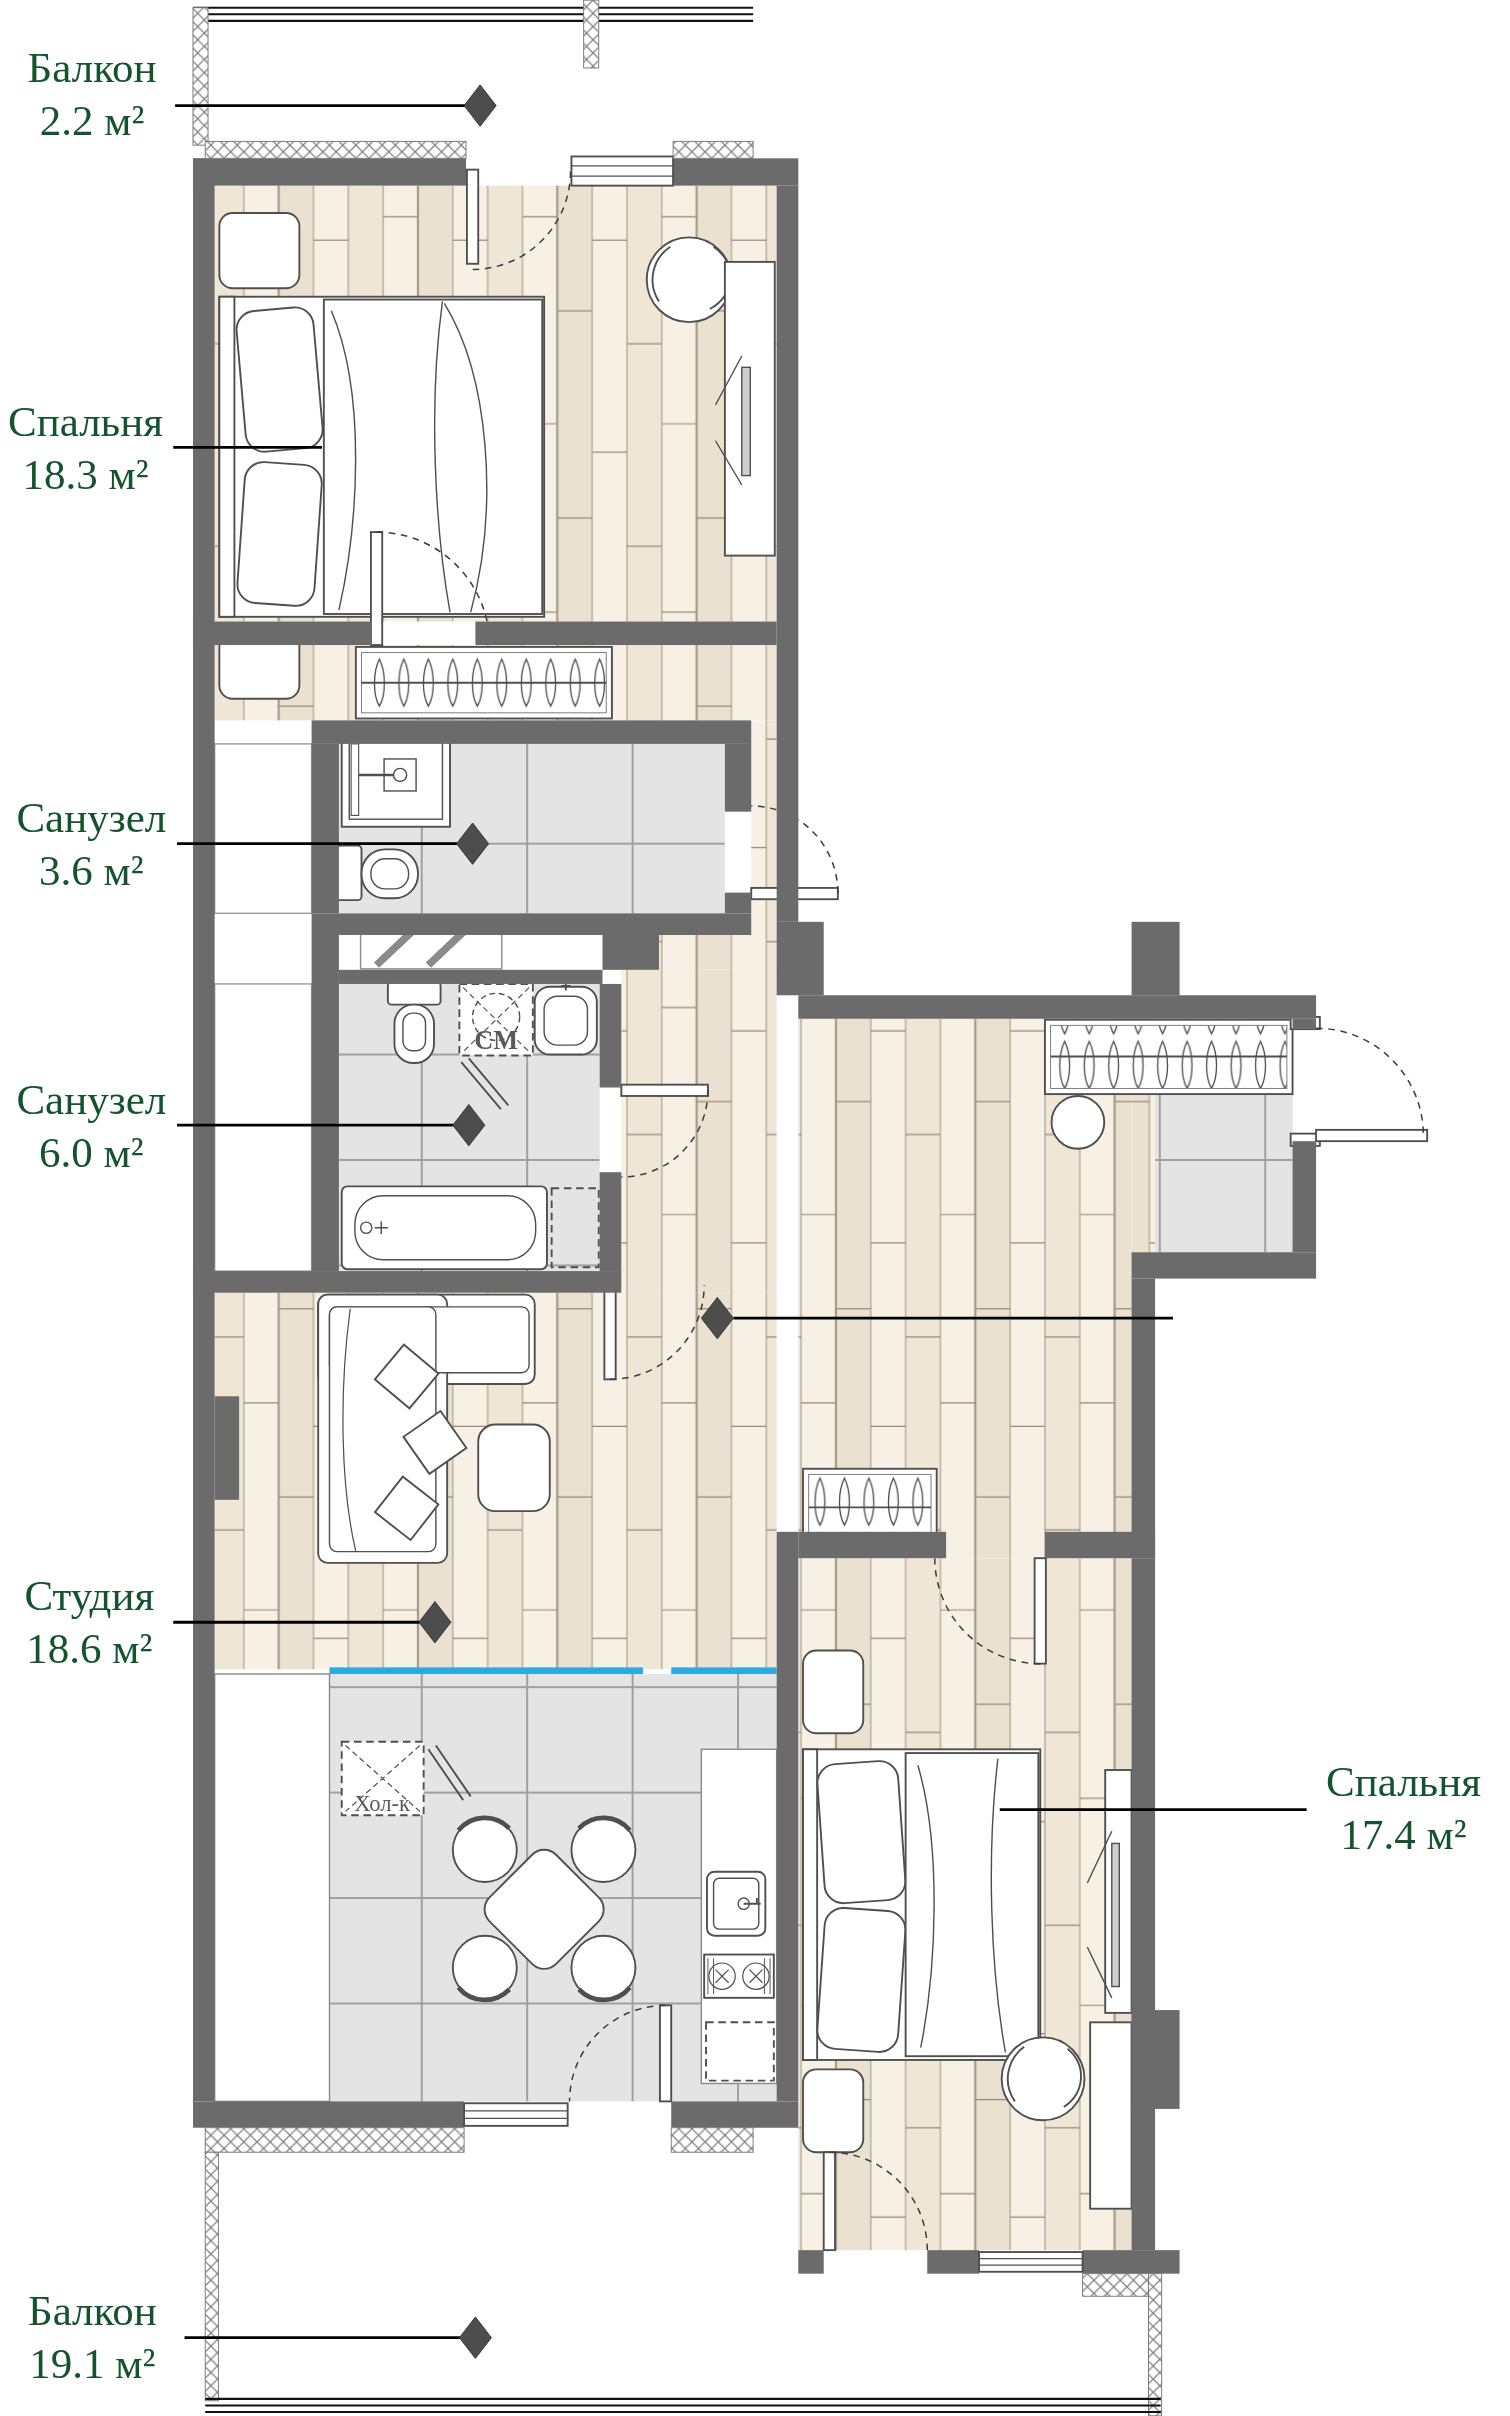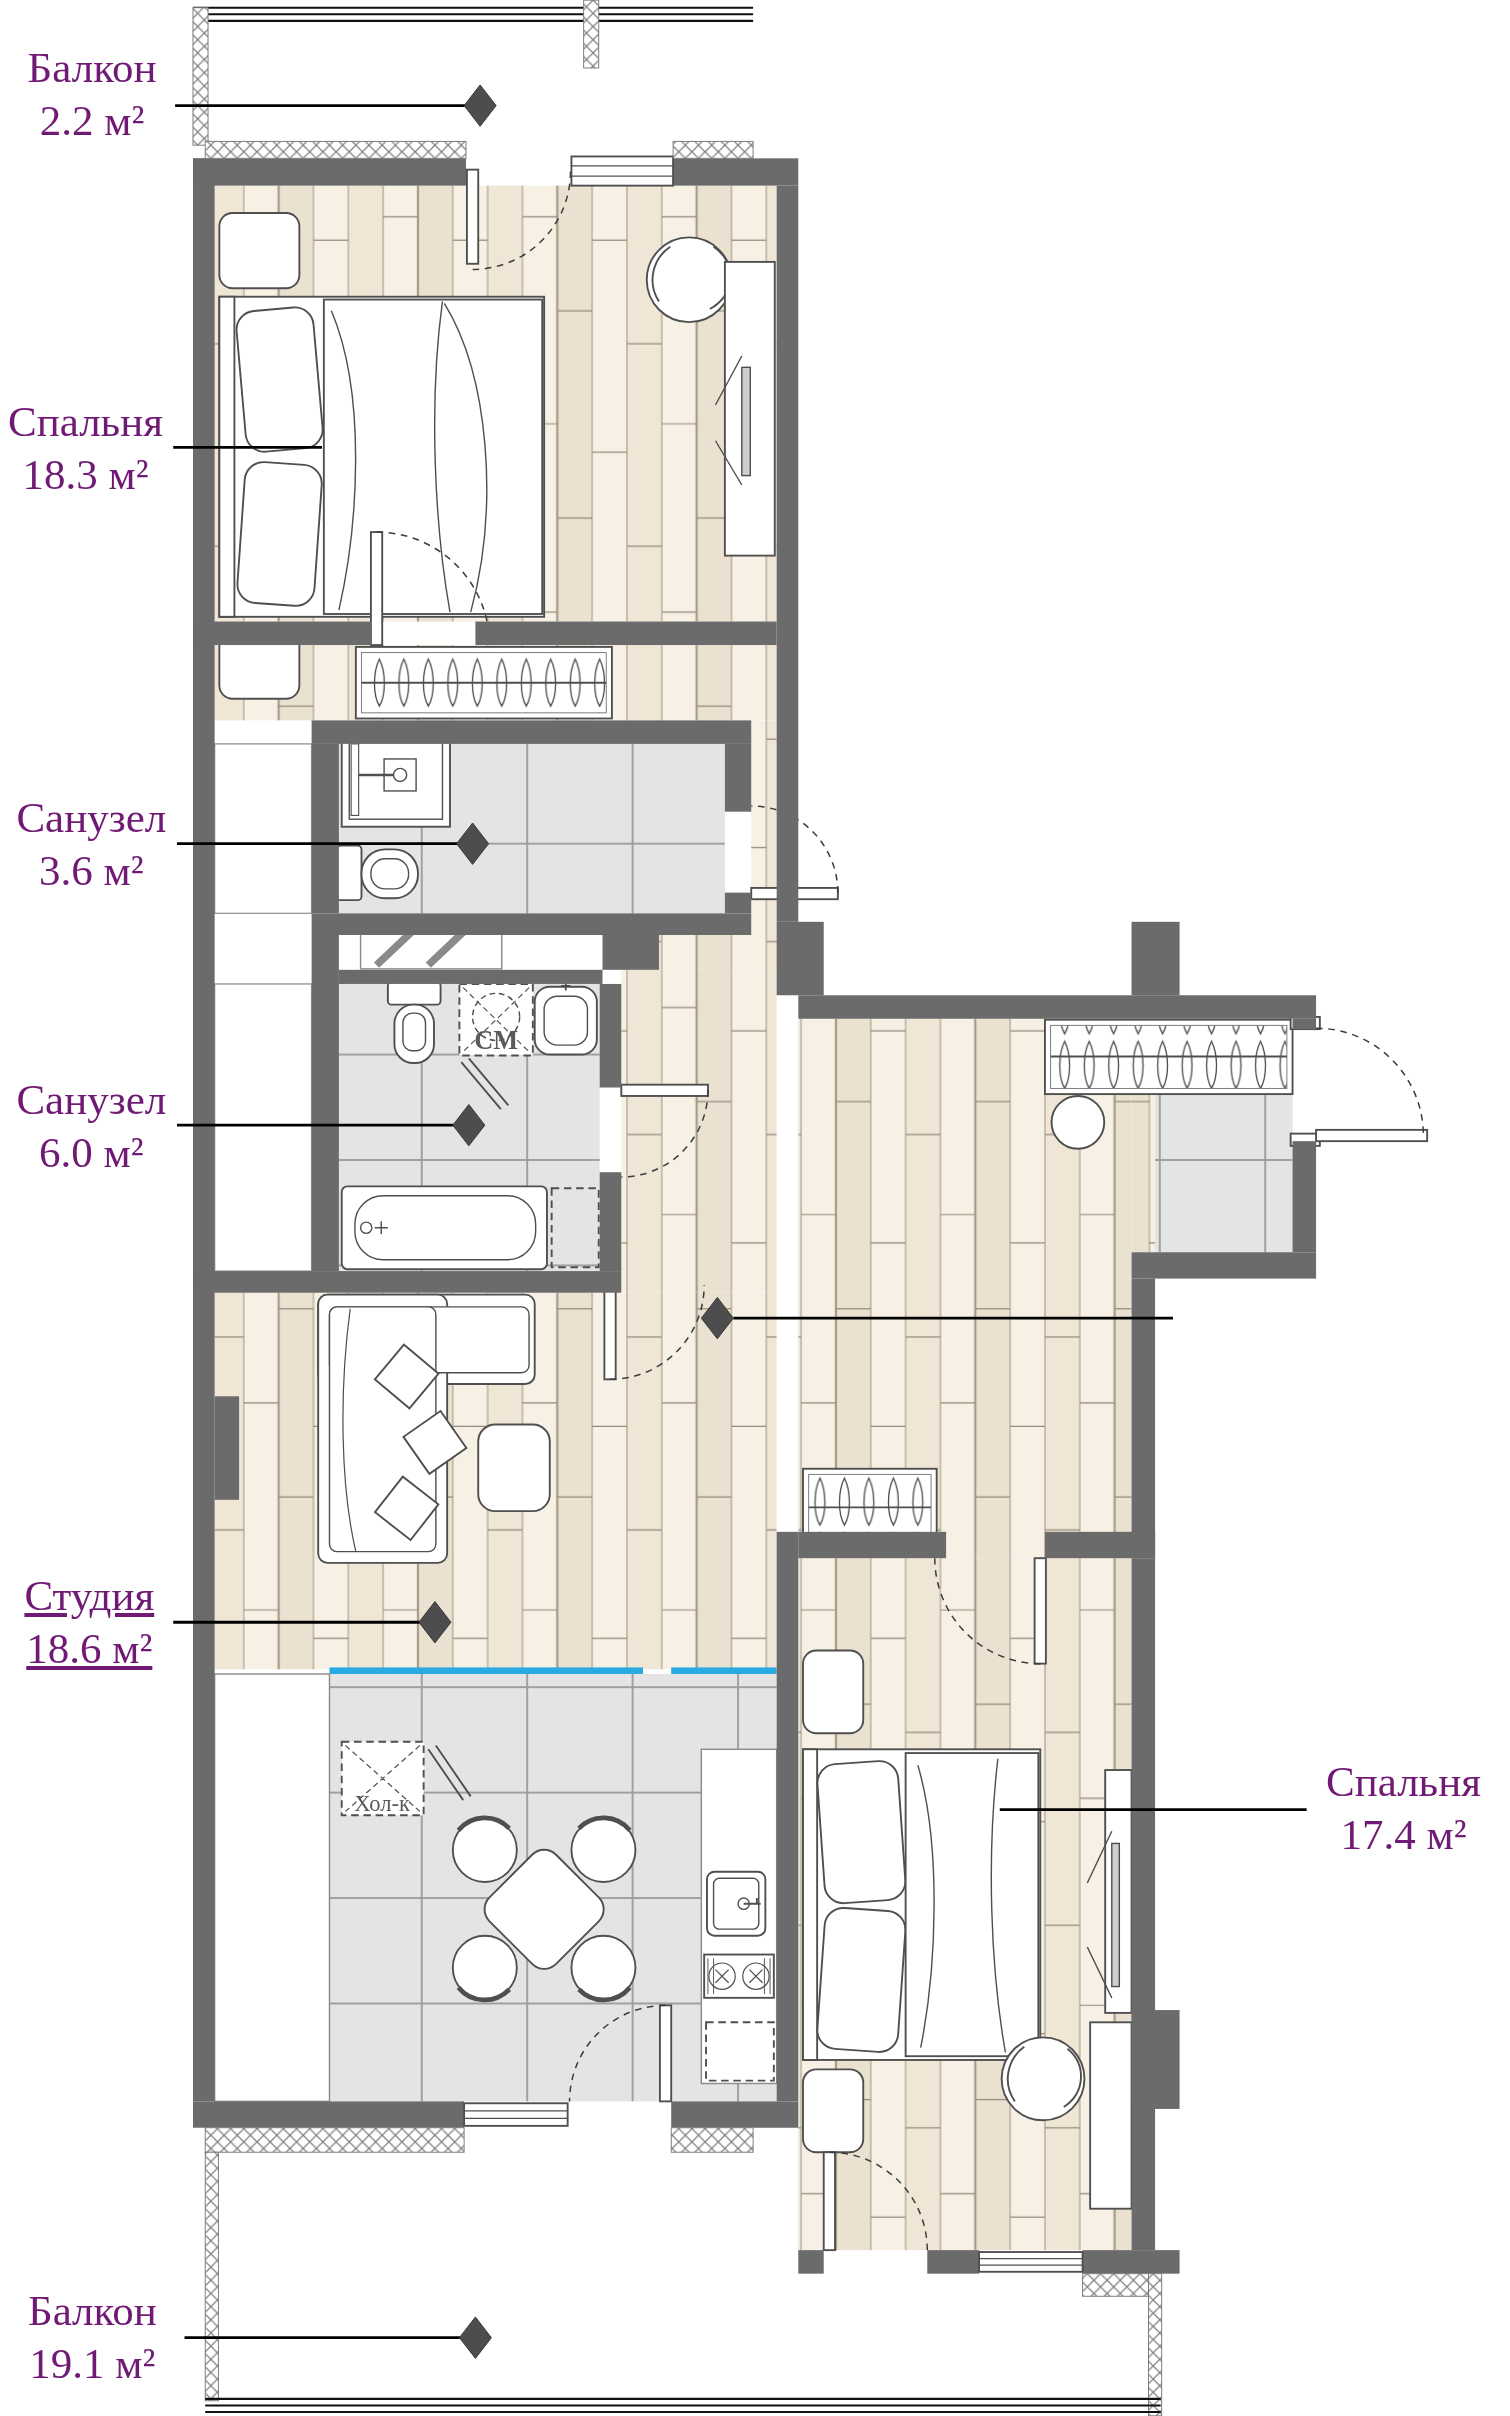--- a/index.html
+++ b/index.html
@@ -7,31 +7,31 @@
     position:relative;
     width:1510px;height:2416px;
     background:#ffffff;
     font-family:"Liberation Serif","DejaVu Serif",serif;
     overflow:hidden;
   }
   .canvas svg{position:absolute;left:0;top:0;}
   .rl{
     position:absolute;
     text-align:center;
-    color:#701a75;
+    color:#14532d;
     font-size:43px;
     line-height:53px;
     white-space:nowrap;
   }
   .rl span{display:block;}
   .rl1{left:7.5px;top:41px;width:169px;}
   .rl2{left:0px;top:395px;width:171px;}
   .rl3{left:3.8px;top:791px;width:175px;}
   .rl4{left:3.8px;top:1073px;width:175px;}
-  .rl5{left:3.8px;top:1569px;width:171px;text-decoration:underline;}
+  .rl5{left:3.8px;top:1569px;width:171px;}
   .rl6{left:1.9px;top:2284px;width:181px;}
   .rl7{left:1175px;top:1281px;width:254px;}
   .rl8{left:1311px;top:1755px;width:185px;}
 </style>
 </head>
 <body>
 
 <div class="canvas">
 
 <svg width="1510" height="2416" viewBox="0 0 1604 2566">

